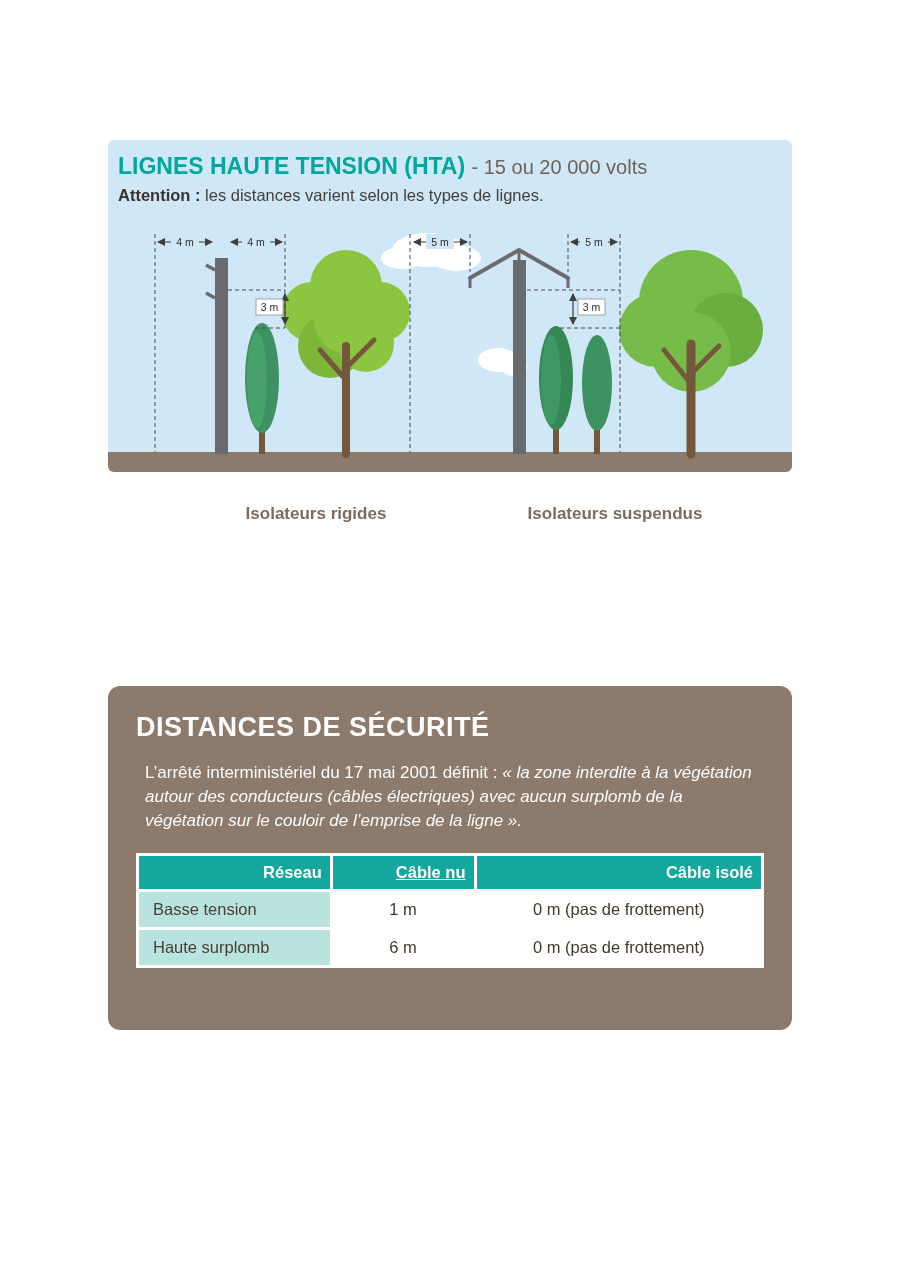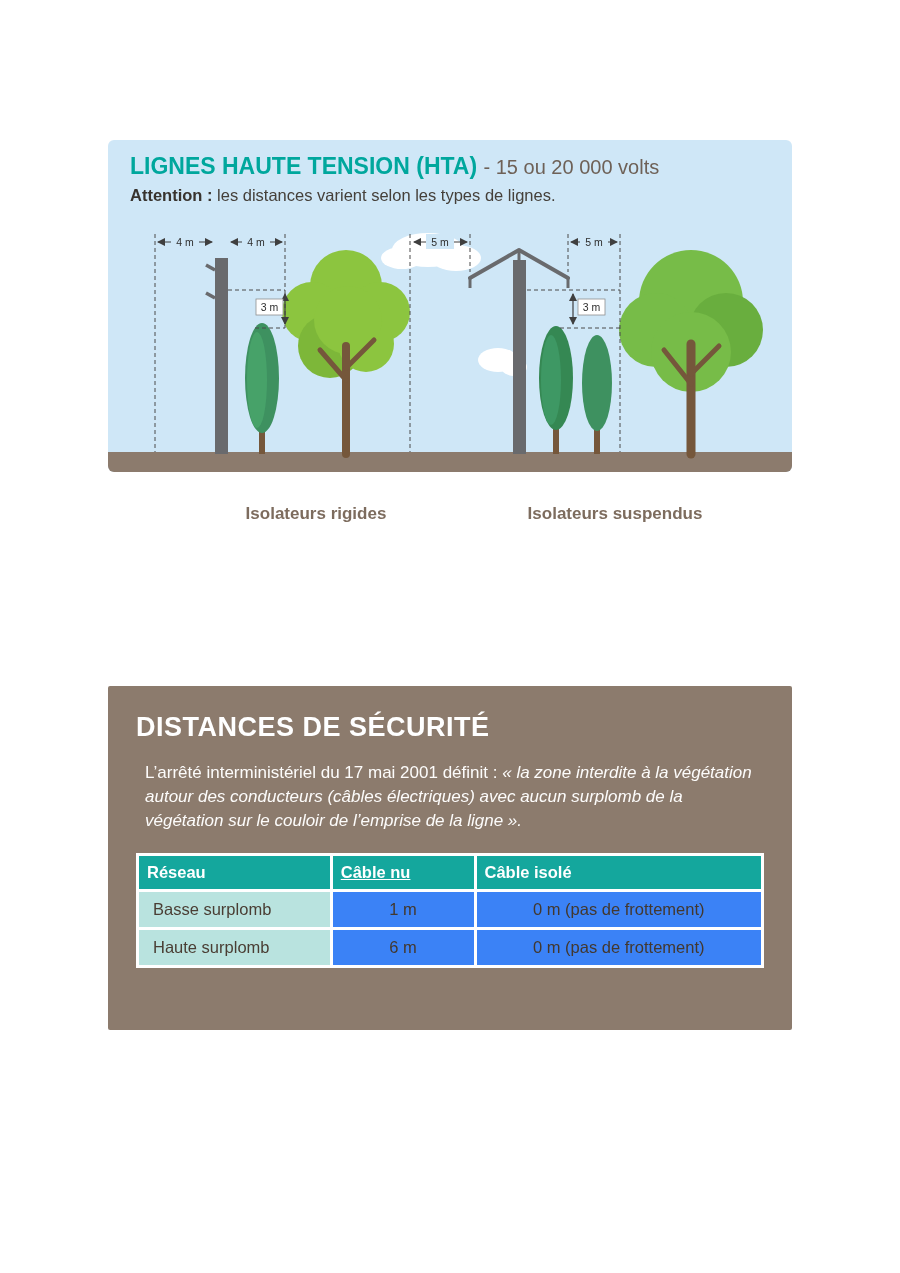--- a/index.html
+++ b/index.html
@@ -12,21 +12,21 @@
   }
 
   
   .hta-panel {
     position:absolute; left:108px; top:140px;
     width:684px; height:332px;
     background:#cfe7f7;
     border-radius:6px;
     overflow:hidden;
   }
-  .hta-header { padding:13px 15px 0 22px; }
+  .hta-header { padding:13px 15px 0 10px; }
   .hta-heading { margin:0; font-size:23px; line-height:1.15; }
   .hta-title { color:#00a79d; font-weight:bold; }
   .hta-suffix { color:#6e6157; font-weight:normal; font-size:20px; }
   .attention { margin:7px 0 0 0; font-size:16.5px; color:#45403a; }
   .attention strong { color:#38332e;text-align:center; }
 
   .illustration { position:absolute; left:0; bottom:0; width:684px; height:244px; display:block; }
   .illustration text {
     font-family:"Liberation Sans", sans-serif;
     font-size:10.5px; fill:#2e2e2e; text-anchor:middle;
@@ -39,45 +39,45 @@
     font-weight:bold; font-size:17px; color:#7d6c5e; white-space:nowrap;
   }
   .caption-rigid { left:208px; }
   .caption-suspended { left:507px; }
 
   
   .security-panel {
     position:absolute; left:108px; top:686px;
     width:684px; height:344px;
     background:#8c7b6d;
-    border-radius:2px;
+    border-radius:12px;
     box-sizing:border-box;
     padding:26px 28px 0 28px;
     color:#ffffff;
   }
   .security-title {
     margin:0 0 18px 0;
     font-size:27px; font-weight:bold; letter-spacing:0.5px;
     color:#ffffff;
   }
   .intro { margin:0 0 20px 9px; font-size:17px; line-height:1.42; color:#fdfcfb; }
   .intro em { font-style:italic; }
   .table-caption { margin:0 0 10px 0; font-size:17px; font-weight:bold; color:#ffffff; }
 
   table.distances { width:100%; border-collapse:collapse; }
   .distances th {
     background:#14a79d; color:#ffffff;
     font-weight:bold; font-size:16.5px;
-    padding:7px 8px; text-align:left;
+    padding:7px 8px; text-align:right;
     border:3px solid #ffffff;
   }
   .distances td {
     font-size:16.5px; color:#43382e;
     padding:8px 10px; text-align:center;
-    background:#3b82f6;
+    background:#ffffff;
     border:3px solid #ffffff;
   }
   .distances td.col-reseau { background:#b9e3df; text-align:left; padding-left:14px; color:#4a3e34; }
   .distances .w-reseau { width:31%; }
   .distances .w-nu { width:23%;text-decoration:underline; }
   .distances .w-isole { width:46%; }
 </style>
 </head>
 <body>
 
@@ -227,21 +227,21 @@
   <table class="distances">
     <thead>
       <tr>
         <th class="w-reseau">Réseau</th>
         <th class="w-nu">Câble nu</th>
         <th class="w-isole">Câble isolé</th>
       </tr>
     </thead>
     <tbody>
       <tr>
-        <td class="col-reseau">Basse surplomb</td>
+        <td class="col-reseau">Basse tension</td>
         <td>1 m</td>
         <td>0 m (pas de frottement)</td>
       </tr>
       <tr>
         <td class="col-reseau">Haute surplomb</td>
         <td>6 m</td>
         <td>0 m (pas de frottement)</td>
       </tr>
     </tbody>
   </table>

